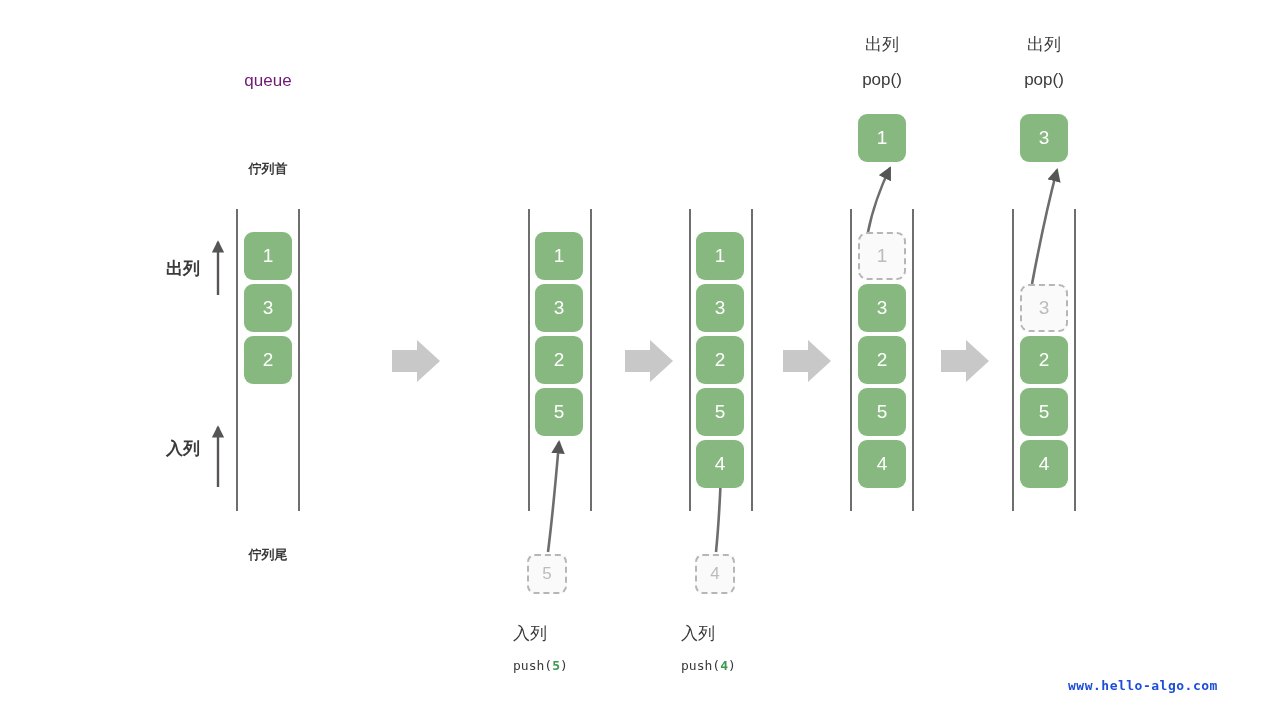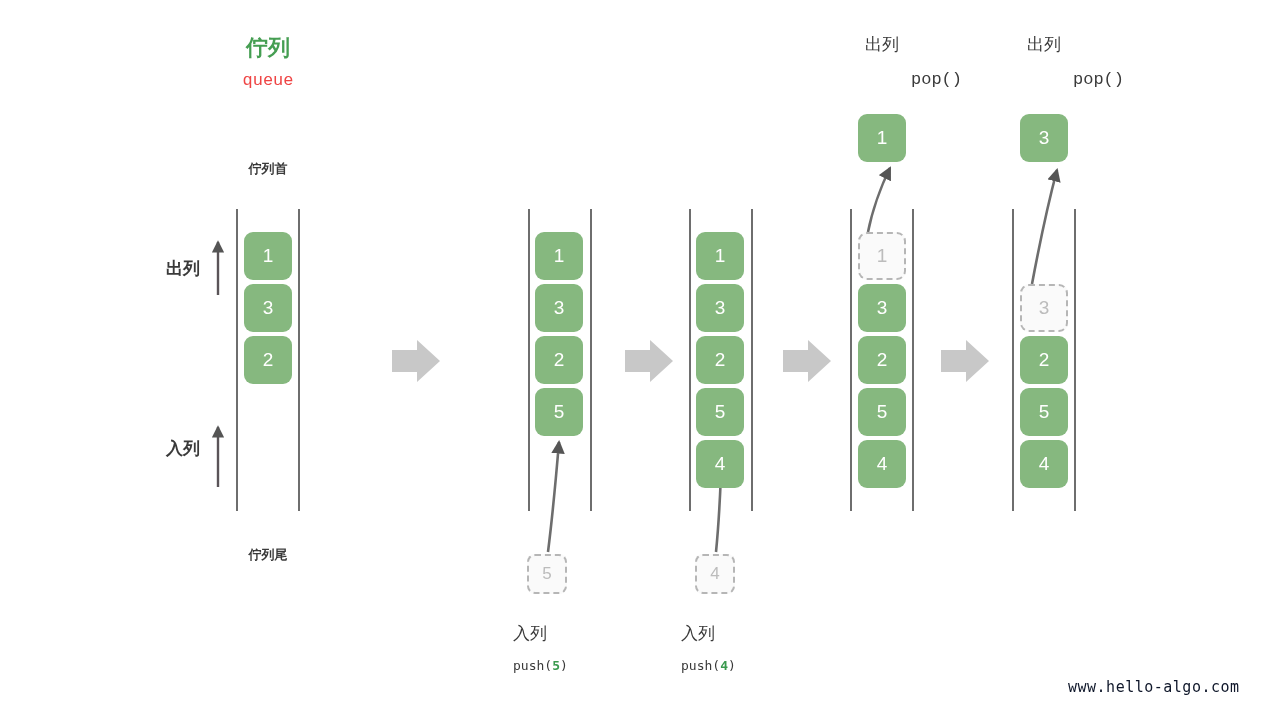--- a/index.html
+++ b/index.html
@@ -30,35 +30,35 @@
     white-space: pre;
     color: #3a3a3a;
   }
   .title-cn {
     font-size: 22px;
     font-weight: bold;
     color: #459e52;
     text-align: center;
   }
   .title-en {
-    font-family: Liberation Mono, monospace;
-    font-size: 17px;
-    color: #ef4444;
+    font-family: Liberation Sans, sans-serif;
+    font-size: 17px;
+    color: #701a75;
     text-align: center;
   }
   .head-cn {
     font-size: 17px;
     color: #3a3a3a;
     text-align: center;
   }
   .head-code {
-    font-family: Liberation Mono, monospace;
-    font-size: 17px;
-    color: #3a3a3a;
-    text-align: right;
+    font-family: Liberation Sans, sans-serif;
+    font-size: 17px;
+    color: #3a3a3a;
+    text-align: center;
   }
   .bold-label {
     font-size: 13px;
     font-weight: bold;
     color: #3a3a3a;
     text-align: center;
   }
   .side-label {
     font-size: 17px;
     font-weight: bold;
@@ -74,23 +74,24 @@
     font-size: 13px;
     color: #3a3a3a;
   }
   .op-code .arg {
     color: #3a9a4e;
     font-weight: bold;
   }
   .watermark {
     position: absolute;
     font-family: "DejaVu Sans Mono", "Liberation Mono", monospace;
-    font-size: 15px;
-    color: #0f172a;
+    font-size: 13px;
+    color: #1d4ed8;
     letter-spacing: 0.5px;
+    font-weight: bold;
   }
   .node {
     position: absolute;
     width: 48px;
     height: 48px;
     border-radius: 9px;
     background: #86b87f;
     color: #ffffff;
     font-size: 19px;
     display: flex;
@@ -155,21 +156,20 @@
     </g>
 
     <g fill="#c8c8c8">
       <path d="M 392 350 L 417 350 L 417 340 L 440 361 L 417 382 L 417 372 L 392 372 Z"></path>
       <path d="M 625 350 L 650 350 L 650 340 L 673 361 L 650 382 L 650 372 L 625 372 Z"></path>
       <path d="M 783 350 L 808 350 L 808 340 L 831 361 L 808 382 L 808 372 L 783 372 Z"></path>
       <path d="M 941 350 L 966 350 L 966 340 L 989 361 L 966 382 L 966 372 L 941 372 Z"></path>
     </g>
   </svg>
 
-  <div class="txt title-cn" style="left:188px; top:33px; width:160px;">佇列</div>
   <div class="txt title-en" style="left:188px; top:71px; width:160px;">queue</div>
 
   <div class="txt bold-label" style="left:188px; top:160px; width:160px;">佇列首</div>
   <div class="txt bold-label" style="left:188px; top:546px; width:160px;">佇列尾</div>
 
   <div class="txt side-label" style="left:130px; top:257px; width:70px;">出列</div>
   <div class="txt side-label" style="left:130px; top:437px; width:70px;">入列</div>
 
   <div>
     <div class="node" style="left:244px; top:232px;">1</div>

